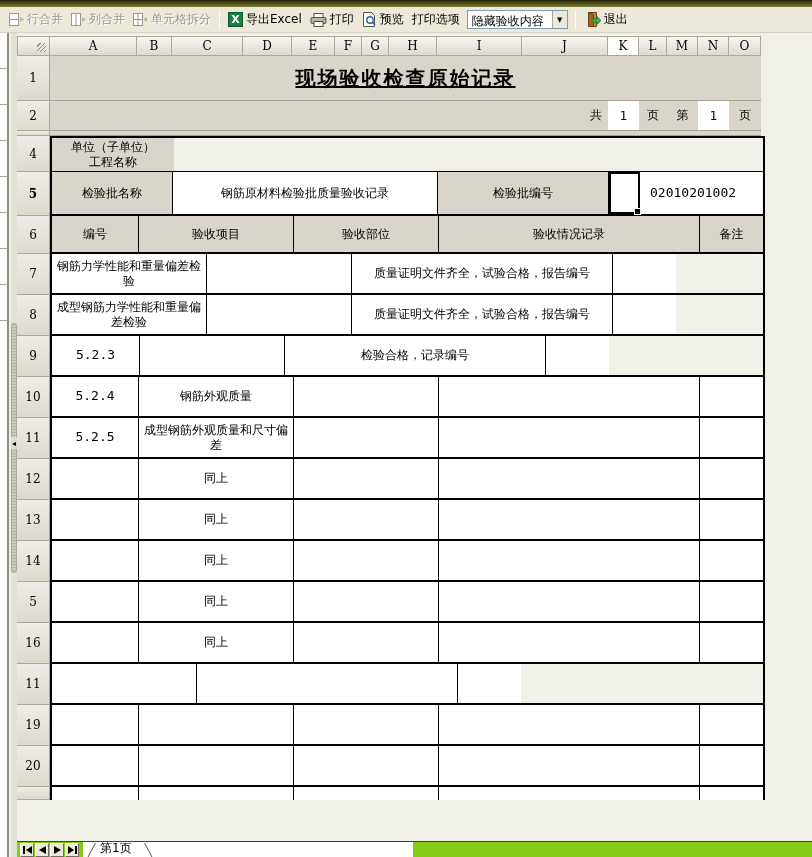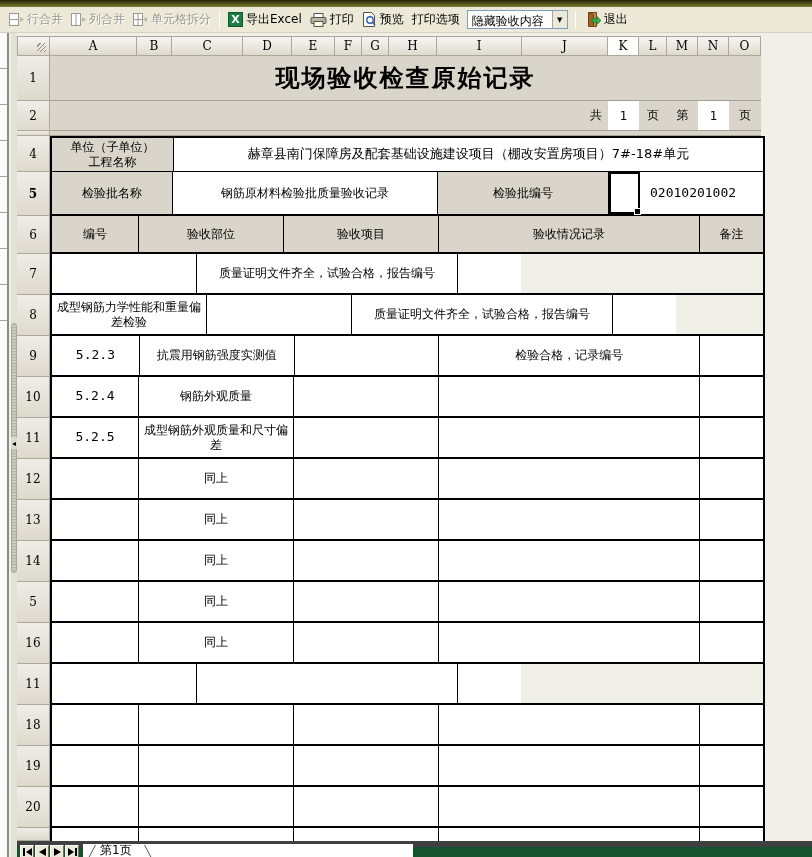--- a/index.html
+++ b/index.html
@@ -54,40 +54,40 @@
   .rh { width:33px; background:linear-gradient(#efede7,#ddd9cd); border-right:1px solid #aca899;
     border-bottom:1px solid #aca899; display:flex; align-items:center; justify-content:center;
     font-family:"DejaVu Serif", serif; font-size:12px; flex:none; }
   .rh.b { font-weight:bold; }
 
   .row-plain { display:flex; width:711px; }
   .gcell { background:#d9d5ca; border-bottom:1px solid #a5a295; display:flex;
     align-items:center; justify-content:center; }
   .wcell { background:#fff; border-bottom:1px solid #a5a295; display:flex;
     align-items:center; justify-content:center; }
-  .title-text { font-size:24px; font-weight:bold; letter-spacing:2px; }
+  .title-text { font-size:20px; font-weight:bold; letter-spacing:2px;text-decoration:underline; }
 
   .tr { display:flex; width:715px; border-left:2px solid #000; border-right:2px solid #000;
     border-bottom:2px solid #000; }
   .tr.top { border-top:2px solid #000; }
   .tr.thin { border-bottom:1px solid #000; }
   .tr.open { border-bottom:none; }
   .c { border-right:1px solid #000; background:#fff; display:flex; align-items:center;
     justify-content:center; text-align:center; line-height:1.25; padding:1px 3px; }
   .c:last-child { border-right:none; }
   .c.lab { background:#d9d5ca; }
   .c.num { font-family:"DejaVu Sans Mono", monospace; font-size:13px; }
   .c.left { justify-content:flex-start; text-align:left; padding-left:10px; }
   .c.active { border:2px solid #000; position:relative; }
   .c.active::after { content:""; position:absolute; right:-3px; bottom:-3px; width:5px; height:5px;
     background:#000; border:1px solid #fff; }
 
   
-  .tabbar { position:absolute; left:17px; top:808px; width:795px; height:16px; background:#14532d;
-    border-top:6px solid #404040; display:flex; align-items:center; }
+  .tabbar { position:absolute; left:17px; top:808px; width:795px; height:16px; background:#84cc16;
+    border-top:1px solid #404040; display:flex; align-items:center; }
   .navbtn { width:14px; height:14px; background:#ece9d8; border:1px solid;
     border-color:#fff #716f64 #716f64 #fff; margin-left:1px;
     display:flex; align-items:center; justify-content:center; }
   .tabstrip { height:16px; background:#fff; display:flex; align-items:flex-end;
     margin-left:4px; width:330px; position:relative; }
   .slant { width:9px; height:15px; border-right:1px solid #55534a; }
   .slant.l { transform:skewX(-28deg); }
   .slant.r { transform:skewX(28deg); }
   .tabname { padding:0 8px 1px 8px; font-size:12px; }
 </style>
@@ -229,70 +229,69 @@
         </div>
     </div>
 
     <div class="vr" style="height:36px">
       <div class="rh">4</div>
       <div class="tr top thin">
         <div class="c lab" style="width:122px; flex-direction:column">
           <span>单位（子单位）</span>
           <span>工程名称</span>
         </div>
-        <div class="c" style="width:589px; font-size:13px">赫章县南门保障房及配套基础设施建设项目（棚改安置房项目）7#-18#单元</div>
       </div>
     </div>
 
     <div class="vr" style="height:44px">
       <div class="rh b">5</div>
       <div class="tr">
         <div class="c lab" style="width:121px">检验批名称</div>
         <div class="c" style="width:265px">钢筋原材料检验批质量验收记录</div>
         <div class="c lab" style="width:171px">检验批编号</div>
         <div class="c active" style="width:31px"></div>
         <div class="c num left" style="width:122px">02010201002</div>
       </div>
     </div>
 
     <div class="vr" style="height:38px">
       <div class="rh">6</div>
       <div class="tr">
         <div class="c lab" style="width:87px">编号</div>
+        <div class="c lab" style="width:155px">验收项目</div>
         <div class="c lab" style="width:145px">验收部位</div>
-        <div class="c lab" style="width:155px">验收项目</div>
         <div class="c lab" style="width:261px">验收情况记录</div>
         <div class="c lab" style="width:63px">备注</div>
       </div>
     </div>
 
     <div class="vr" style="height:41px">
         <div class="rh">7</div>
         <div class="tr">
+      <div class="c" style="width:155px">钢筋力学性能和重量偏差检验</div>
       <div class="c" style="width:145px"></div>
       <div class="c" style="width:261px">质量证明文件齐全，试验合格，报告编号</div>
       <div class="c" style="width:63px"></div>
         </div>
       </div>
 
     <div class="vr" style="height:41px">
         <div class="rh">8</div>
         <div class="tr">
       <div class="c" style="width:155px">成型钢筋力学性能和重量偏差检验</div>
       <div class="c" style="width:145px"></div>
       <div class="c" style="width:261px">质量证明文件齐全，试验合格，报告编号</div>
       <div class="c" style="width:63px"></div>
         </div>
       </div>
 
     <div class="vr" style="height:41px">
         <div class="rh">9</div>
         <div class="tr">
       <div class="c num" style="width:88px">5.2.3</div>
-      <div class="c" style="width:155px">抗震用钢筋强度实测值</div>
       <div class="c" style="width:145px"></div>
       <div class="c" style="width:261px">检验合格，记录编号</div>
       <div class="c" style="width:63px"></div>
         </div>
       </div>
 
     <div class="vr" style="height:41px">
         <div class="rh">10</div>
         <div class="tr">
       <div class="c num" style="width:87px">5.2.4</div>
@@ -371,30 +370,20 @@
 
     <div class="vr" style="height:41px">
         <div class="rh">11</div>
         <div class="tr">
       <div class="c" style="width:145px"></div>
       <div class="c" style="width:261px"></div>
       <div class="c" style="width:63px"></div>
         </div>
       </div>
 
-    <div class="vr" style="height:41px">
-        <div class="rh">18</div>
-        <div class="tr">
-      <div class="c num" style="width:87px"></div>
-      <div class="c" style="width:155px"></div>
-      <div class="c" style="width:145px"></div>
-      <div class="c" style="width:261px"></div>
-      <div class="c" style="width:63px"></div>
-        </div>
-      </div>
 
     <div class="vr" style="height:41px">
         <div class="rh">19</div>
         <div class="tr">
       <div class="c num" style="width:87px"></div>
       <div class="c" style="width:155px"></div>
       <div class="c" style="width:145px"></div>
       <div class="c" style="width:261px"></div>
       <div class="c" style="width:63px"></div>
         </div>

